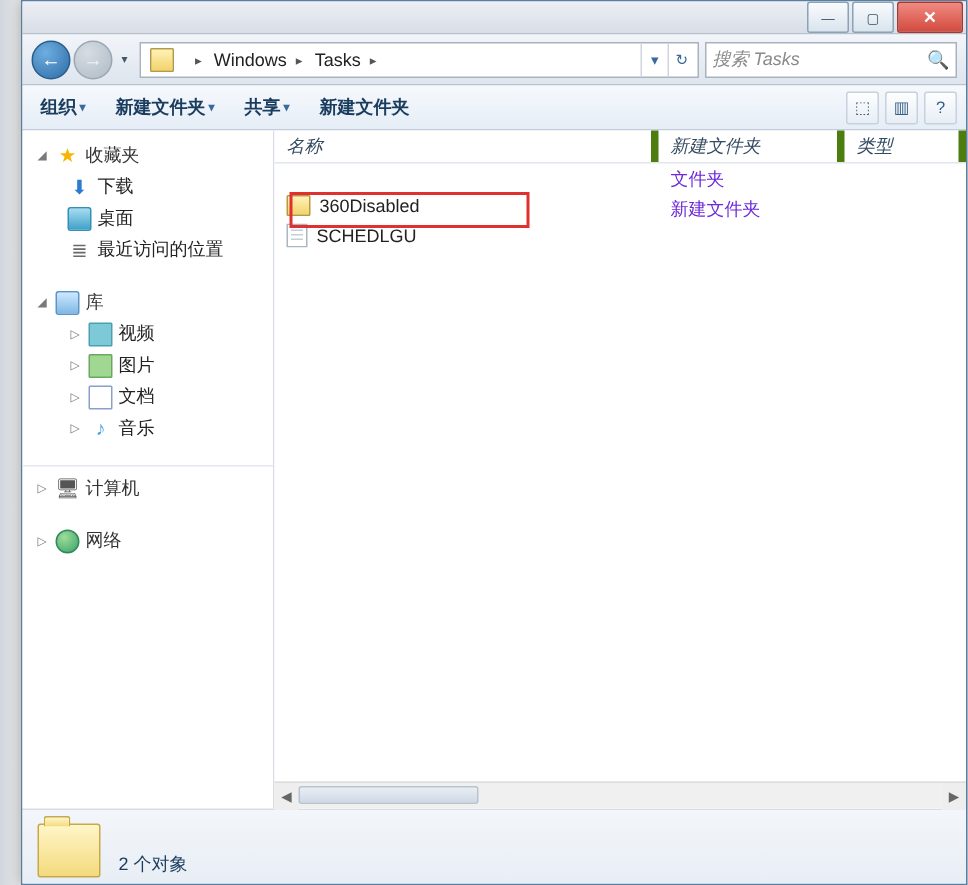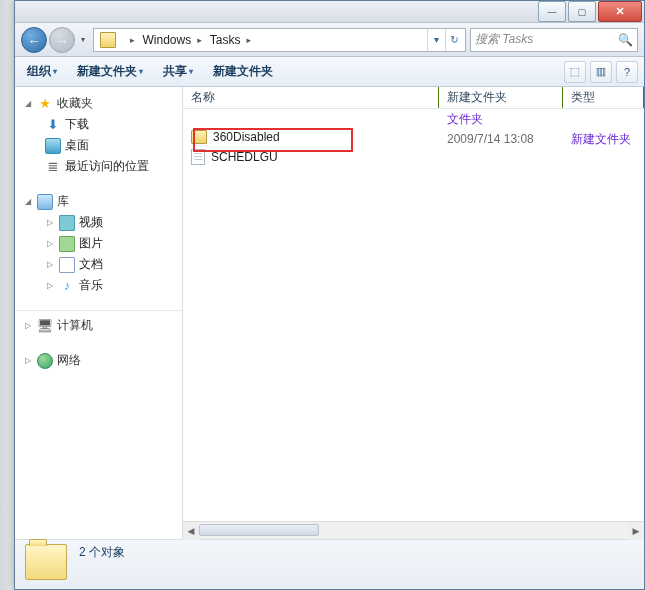--- a/index.html
+++ b/index.html
@@ -239,21 +239,22 @@
     height: 22px;
     border-bottom: 1px solid #e2e6ec;
     display: flex;
     align-items: center;
     color: #344a61;
   }
   .col {
     padding: 0 8px;
     height: 100%;
     display:flex;align-items:center;
-    border-right: 1px solid #4d7c0f;
+    border-right: 5px solid #4d7c0f;
+    font-style: italic;
   }
   .col.name { flex: 0 0 256px; }
   .col.date { flex: 0 0 124px; }
   .col.type { flex: 1; }
   .rows { flex: 1; position: relative; }
   .row {
     height: 20px;
     display: flex;
     align-items: center;
   }
@@ -302,21 +303,21 @@
     position:absolute; top:0; width:16px; height:18px;
     background:#eee; color:#666;
     display:flex;align-items:center;justify-content:center;font-size:9px;
   }
   .hscroll .arr.l{left:0;} .hscroll .arr.r{right:0;}
   
   .details {
     height: 50px;
     border-top: 1px solid #d9dee5;
     background: linear-gradient(#f3f6fa,#e8eef5);
-    display:flex; align-items:flex-start;
+    display:flex; align-items:flex-end;
     padding: 4px 10px;
     gap: 12px;
     color:#1a3c5e;
   }
   .details .bigfolder {
     width: 42px; height: 36px;
     background: linear-gradient(#fff6c8,#f3da7c);
     border:1px solid #c6a94c;
     border-radius: 2px;
     position:relative;
@@ -479,21 +480,20 @@
             <span class="folder-ico"></span>
             <span>360Disabled</span>
           </div>
           <div class="c type">文件夹</div>
         </div>
         <div class="row">
           <div class="c name">
             <span class="file-ico"></span>
             <span>SCHEDLGU</span>
           </div>
-          <div class="c date">2009/7/14 13:08</div>
           <div class="c type">新建文件夹</div>
         </div>
 
         <div class="highlight-box" style="left:10px; top:19px; width:160px; height:24px;"></div>
       </div>
       <div class="hscroll">
         <div class="arr l">◀</div>
         <div class="thumb"></div>
         <div class="arr r">▶</div>
       </div>

